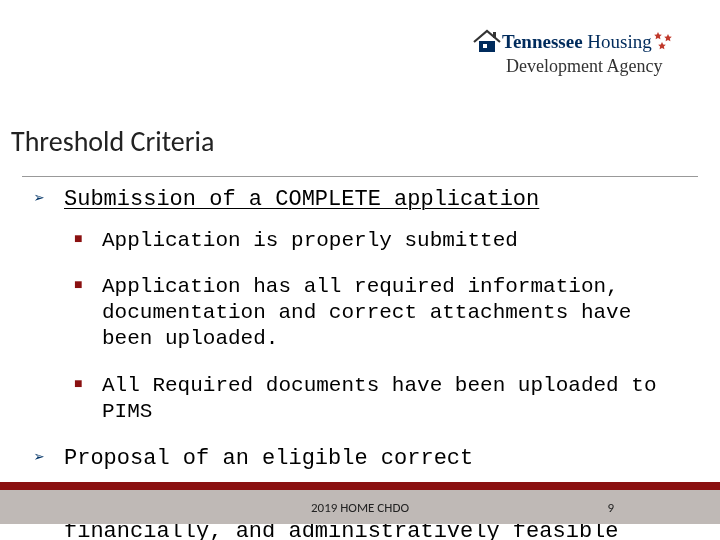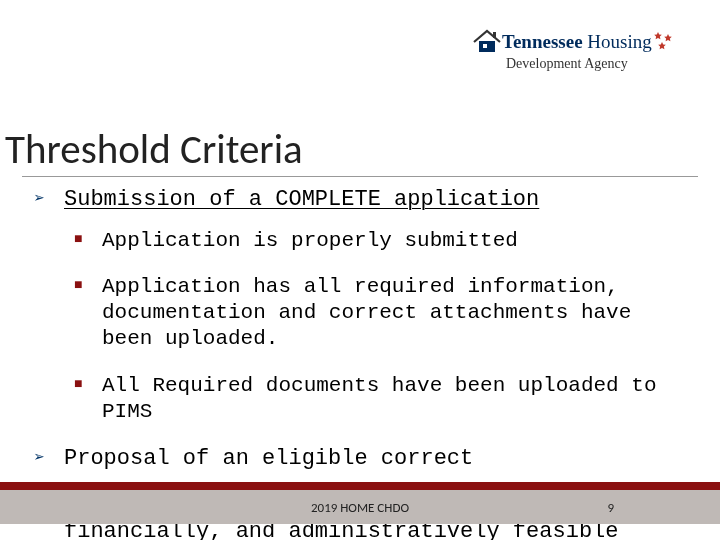--- a/index.html
+++ b/index.html
@@ -7,24 +7,24 @@
   .slide { position: relative; width: 720px; height: 540px; }
 
   
   .logo-wrap { position: absolute; top: 28px; right: 28px; width: 220px; text-align: left; }
   .logo-row1 { display: flex; align-items: center; }
   .roof { display: inline-block; }
   .roof svg { display: block; }
   .logo-text-main { font-family: Georgia, "Times New Roman", serif; font-size: 19px; color: #002b5c; line-height: 1; }
   .logo-text-main b { font-weight: 700; }
   .stars svg { display: block; }
-  .logo-line2 { font-family: Georgia, "Times New Roman", serif; font-size: 14px; color: #333; margin-top: 2px; padding-left: 34px; }
+  .logo-line2 { font-family: Georgia, "Times New Roman", serif; font-size: 18px; color: #333; margin-top: 2px; padding-left: 34px; }
 
   
-  .title { position: absolute; left: 5px; top: 124px; font-family: "Calibri Light", Calibri, sans-serif; font-size: 41px; font-weight: 300; color: #222; }
+  .title { position: absolute; left: 11px; top: 124px; font-family: "Calibri Light", Calibri, sans-serif; font-size: 28px; font-weight: 300; color: #222; }
   .title-rule { position: absolute; left: 22px; top: 176px; width: 676px; height: 1px; background: #999; }
 
   
   .body { position: absolute; left: 34px; top: 186px; width: 660px; font-size: 22px; line-height: 1.25; font-family: Liberation Mono, monospace; }
   .lvl1 { position: relative; padding-left: 30px; margin-bottom: 18px; }
   .lvl1::before {
     content: "➢"; position: absolute; left: 0; top: 2px; color: #003366; font-size: 18px;
   }
   .lvl1.emph { text-decoration: underline; text-decoration-thickness: 1px; text-underline-offset: 3px; margin-bottom: 14px; }
   .sub { margin-left: 40px; }

